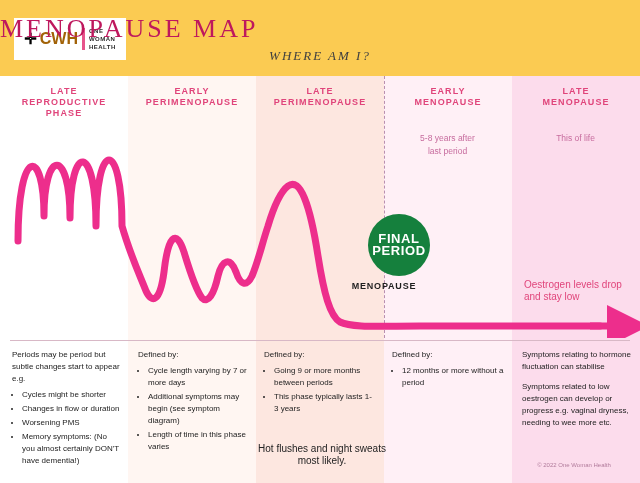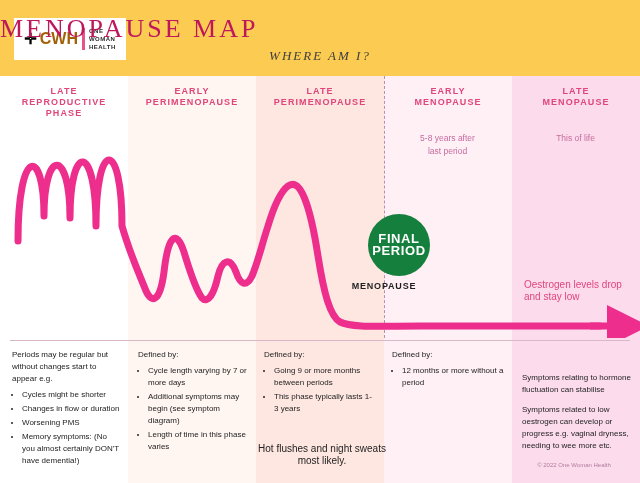--- a/index.html
+++ b/index.html
@@ -183,21 +183,21 @@
     position: absolute;
     top: 349px;
     font-size: 8px;
     line-height: 12px;
     color: #232323;
   }
   .bc-0 { left: 12px;  width: 110px; }
   .bc-1 { left: 138px; width: 112px; }
   .bc-2 { left: 264px; width: 112px; }
   .bc-3 { left: 392px; width: 112px; }
-  .bc-4 { left: 522px; width: 112px; margin-top: 23px; }
+  .bc-4 { left: 522px; width: 112px; }
 
   .bold-lead {
     font-weight: normal;
     margin-bottom: 4px;
   }
   ul.bullets {
     margin: 0;
     padding-left: 10px;
   }
   ul.bullets li {
@@ -292,21 +292,21 @@
     <div>FINAL</div>
     <div>PERIOD</div>
   </div>
   <div id="menopause-label">MENOPAUSE</div>
 
   <div id="oestrogen-note">Oestrogen levels drop<br>and stay low</div>
 
   <div id="hr-line"></div>
 
   <div class="bottom-col bc-0">
-    <div class="bold-lead">Periods may be regular but without changes start to appear e.g.</div>
+    <div class="bold-lead">Periods may be period but subtle changes start to appear e.g.</div>
     <ul class="bullets">
         <li>Cycles might be shorter</li>
         <li>Changes in flow or duration</li>
         <li>Worsening PMS</li>
         <li>Memory symptoms: (No you almost certainly DON'T have dementia!)</li>
       </ul>
   </div>
 
   <div class="bottom-col bc-1">
     <div class="bold-lead">Defined by:</div>

